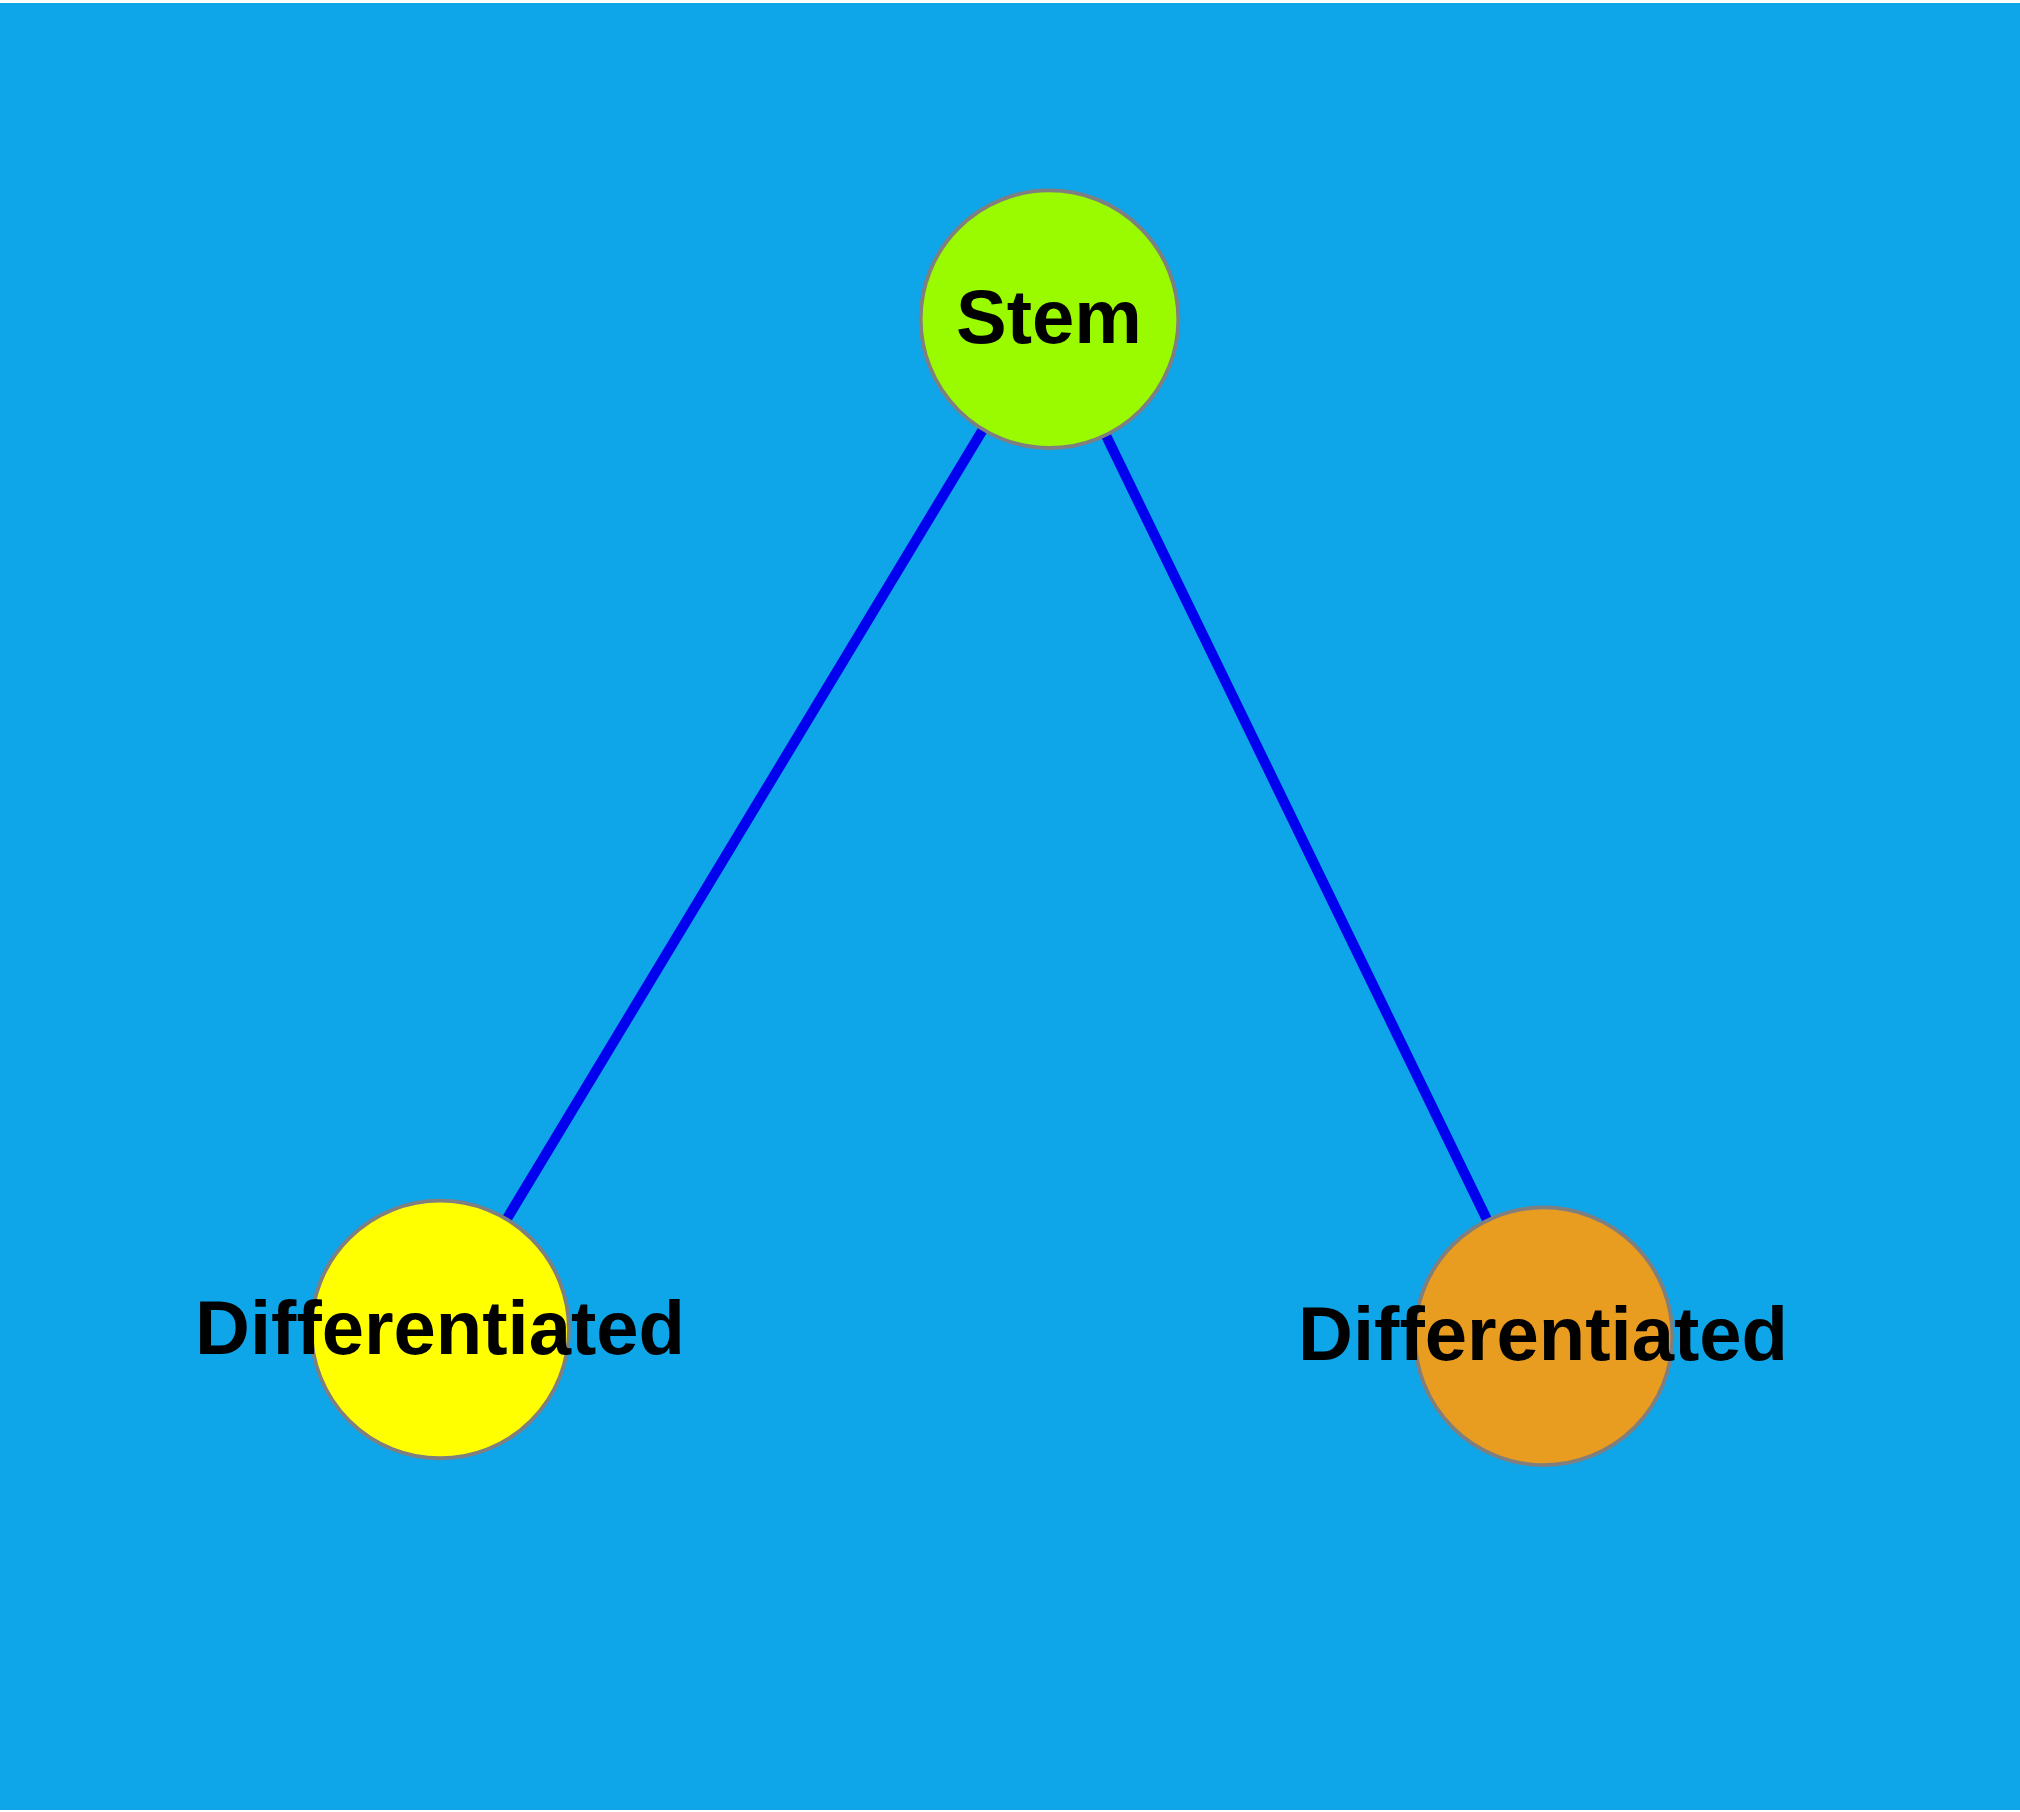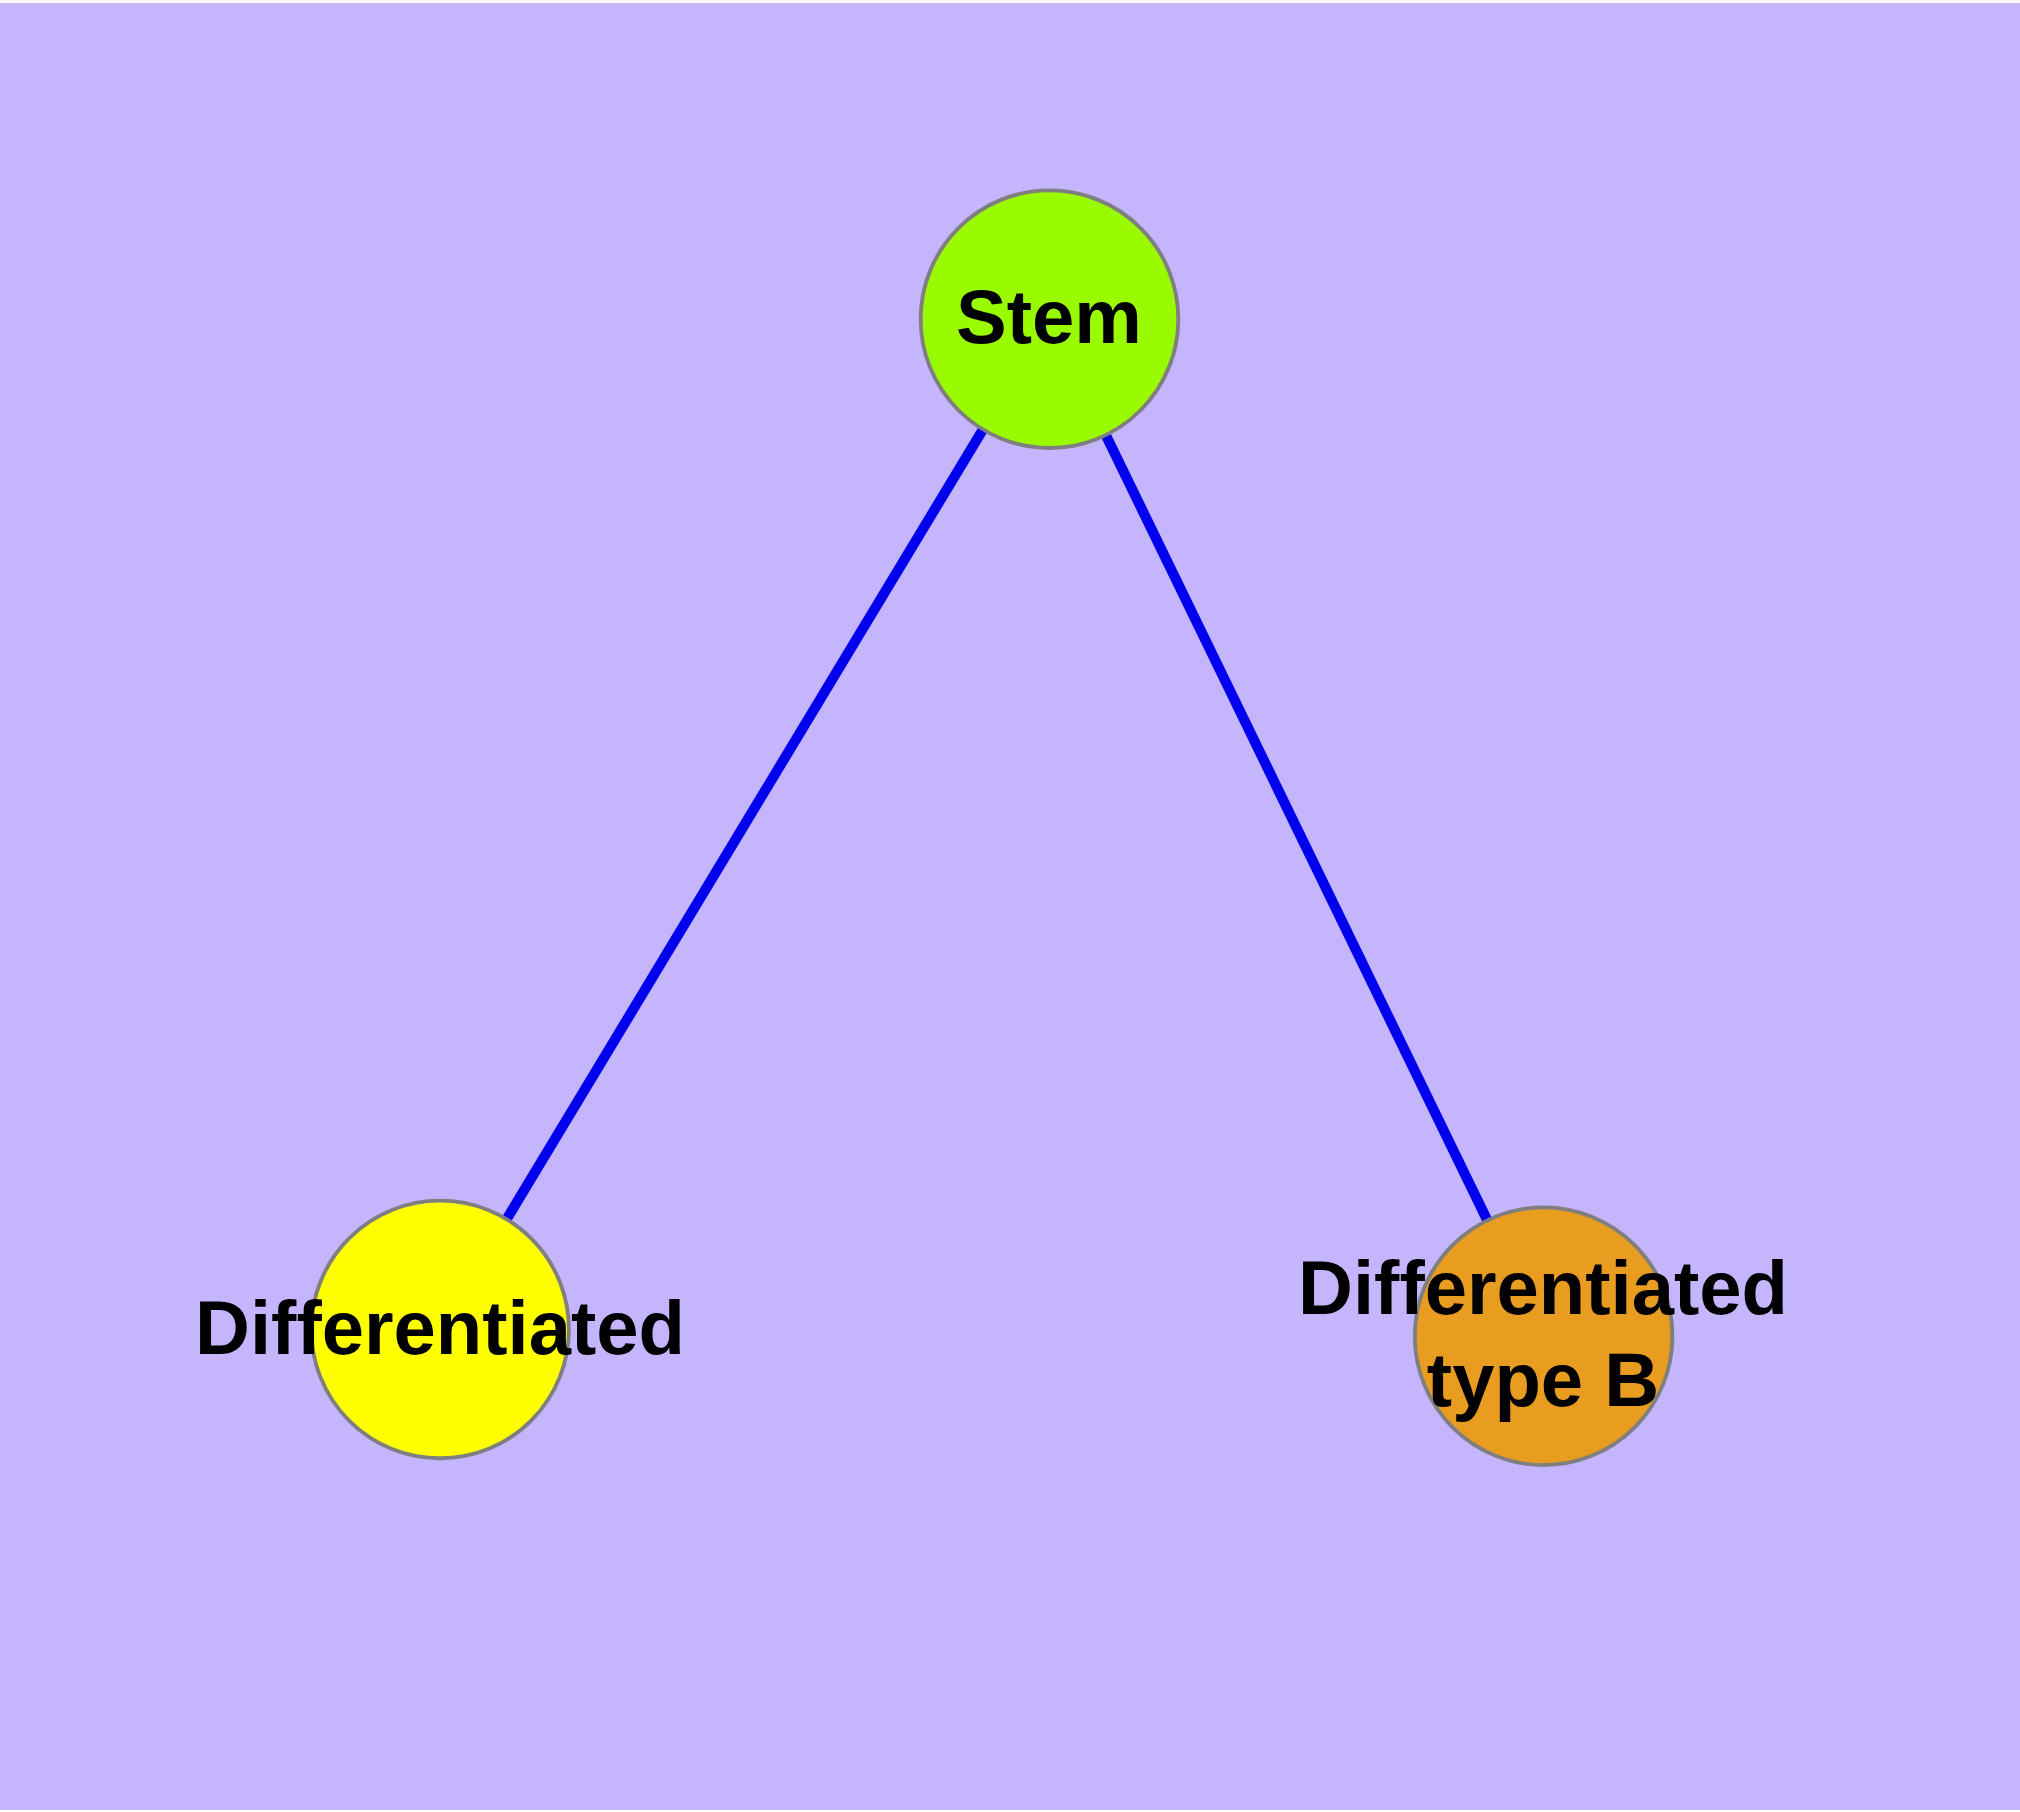--- a/index.html
+++ b/index.html
@@ -40,37 +40,36 @@
     white-space: nowrap;
     z-index: 2;
   }
   .label-stem { left: 1049px; top: 314px; }
   .label-a    { left: 440px;  top: 1325px; }
   .label-b    { left: 1543px; top: 1331px; }
 </style>
 </head>
 <body>
 
-<div class="canvas" style="background-color: #c4b5fd;">
+<div class="canvas" style="background-color: #0ea5e9;">
 
   <svg class="graph-svg" viewBox="0 0 2384 2132">
 
     <line class="edge" x1="1238" y1="373" x2="519" y2="1565" style="stroke: rgb(0, 0, 238);"></line>
     <line class="edge" x1="1238" y1="373" x2="1821" y2="1573" style="stroke: rgb(0, 0, 238);"></line>
 
     <circle class="node-circle" cx="1238" cy="373" r="152" style="fill: rgb(154, 251, 0); stroke: rgb(127, 127, 127);"></circle>
     <circle class="node-circle" cx="519" cy="1565" r="152" style="fill: rgb(255, 255, 0); stroke: rgb(127, 127, 127);"></circle>
     <circle class="node-circle" cx="1821" cy="1573" r="152" style="fill: rgb(232, 156, 32); stroke: rgb(127, 127, 127);"></circle>
   </svg>
 
   <div class="node-label label-stem" style="color: rgb(0, 0, 0);">Stem</div>
 
   <div class="node-label label-a" style="color: rgb(0, 0, 0);">
     <div>Differentiated</div>
   </div>
 
   <div class="node-label label-b" style="color: rgb(0, 0, 0);">
     <div>Differentiated</div>
-    <div>type B</div>
   </div>
 
 </div>
 
 
 </body></html>

